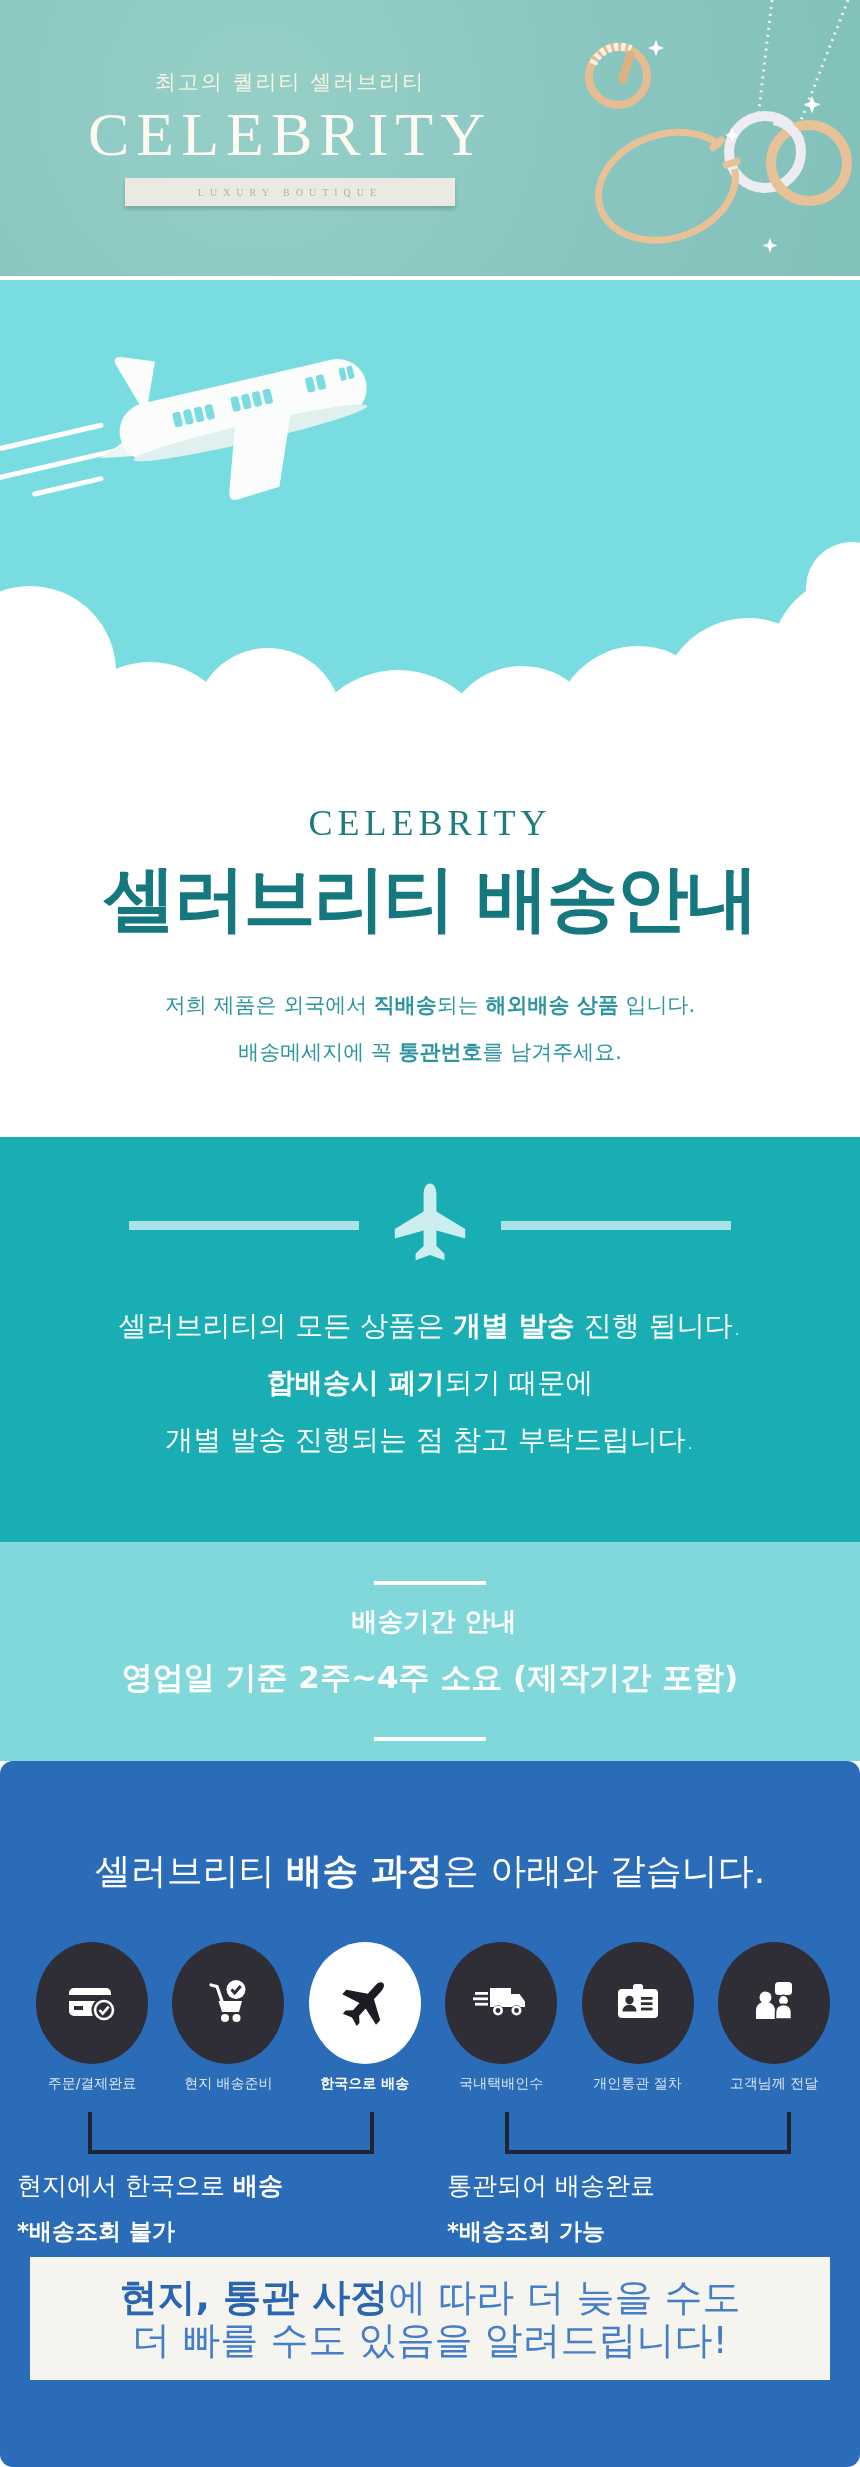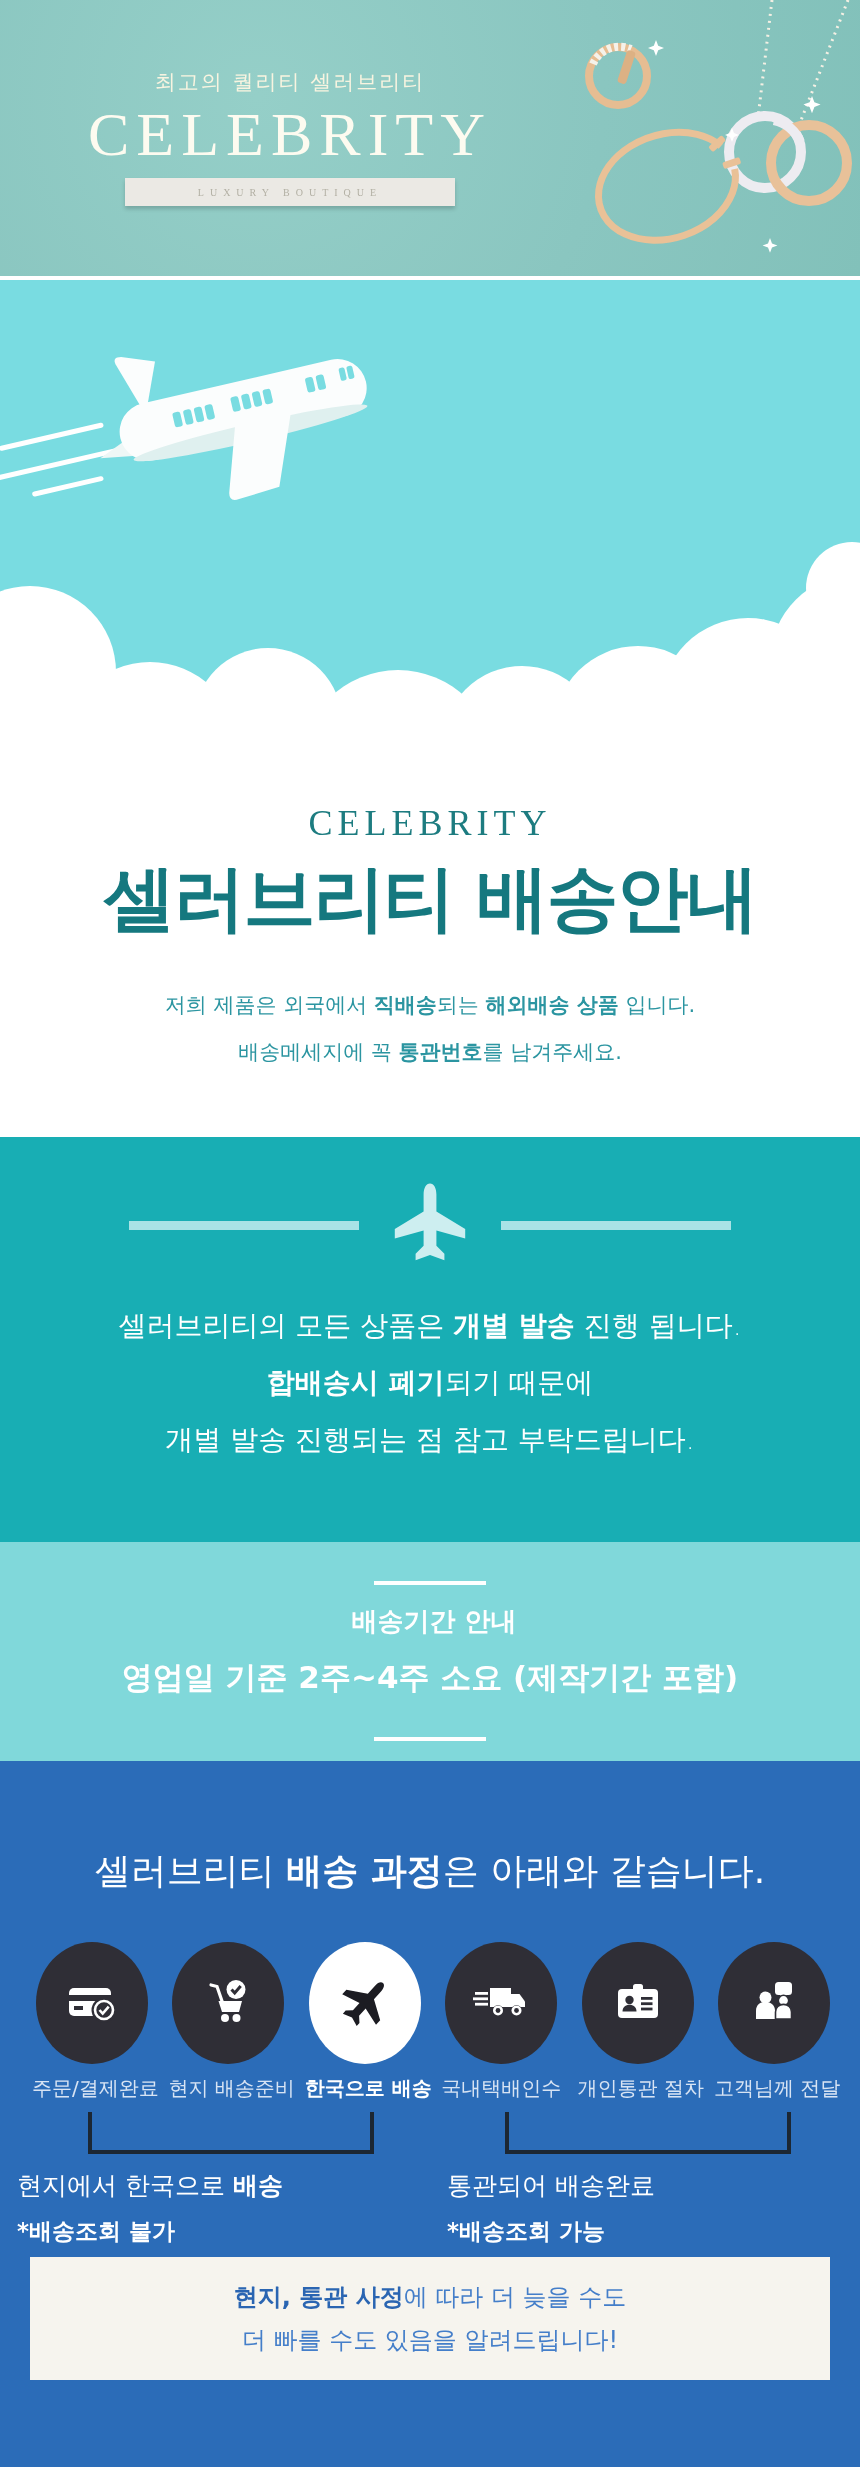--- a/index.html
+++ b/index.html
@@ -41,41 +41,41 @@
 
   
   .period{height:219px;background:#80d8da;text-align:center;color:#fff;}
   .hr-small{width:112px;height:4px;background:#fff;margin:0 auto;}
   .hr-top{position:relative;top:39px;}
   .hr-bottom{position:relative;top:38px;}
   .period-title{padding-top:58px;font-size:26px;font-weight:800;margin:0;padding-left:8px;}
   .period-detail{margin:18px 0 0;font-size:31px;font-weight:800;}
 
   
-  .process{position:relative;height:706px;background:#2b6cb8;color:#fff;}
+  .process{position:relative;height:706px;background:#2b6cb8;color:#fff;border-radius:13px;}
   .process-title{padding-top:86px;margin:0;text-align:center;font-size:36px;font-weight:400;}
   .process-title .b{font-weight:900;}
   .steps{margin-top:46px;padding:0 26px 0 32px;display:flex;justify-content:space-between;}
   .step{width:120px;text-align:center;}
   .oval{width:112px;height:122px;margin:0 auto;border-radius:50%;background:#2f2e36;
         display:flex;align-items:center;justify-content:center;}
   .step.hl .oval{background:#fff;}
-  .step-label{margin-top:11px;font-size:20px;color:#d8e4f4;white-space:nowrap;}
+  .step-label{margin-top:11px;font-size:14px;color:#d8e4f4;white-space:nowrap;}
   .step.hl .step-label{color:#fff;font-weight:700;}
   .bracket{position:absolute;top:351px;height:38px;width:278px;
            border-left:4px solid #1c2733;border-right:4px solid #1c2733;border-bottom:4px solid #1c2733;}
   .bracket.left{left:88px;}
   .bracket.right{left:505px;}
   .group-row{position:absolute;top:408px;width:100%;display:flex;}
   .group{width:430px;text-align:left;padding-left:17px;}
   .group-label{font-size:25px;}
   .group-note{margin-top:14px;font-size:23px;font-weight:800;}
   .notice{position:absolute;top:496px;left:30px;width:800px;height:123px;background:#f6f4ee;
           display:flex;flex-direction:column;align-items:center;justify-content:center;}
-  .notice p{margin:0;font-size:24px;line-height:43px;color:#447ec9;text-align:right;}
+  .notice p{margin:0;font-size:38px;line-height:43px;color:#447ec9;text-align:right;}
   .notice .b{color:#2a65b2;font-weight:800;}
 </style>
 </head>
 <body>
 
 <div class="page">
 
   <header class="banner">
     <div class="banner-textblock">
       <div class="tagline">최고의 퀄리티 셀러브리티</div>

